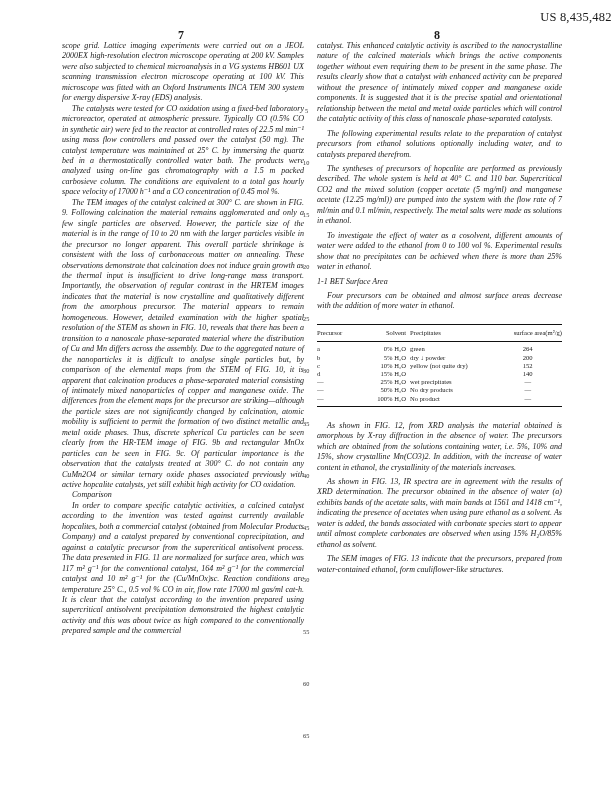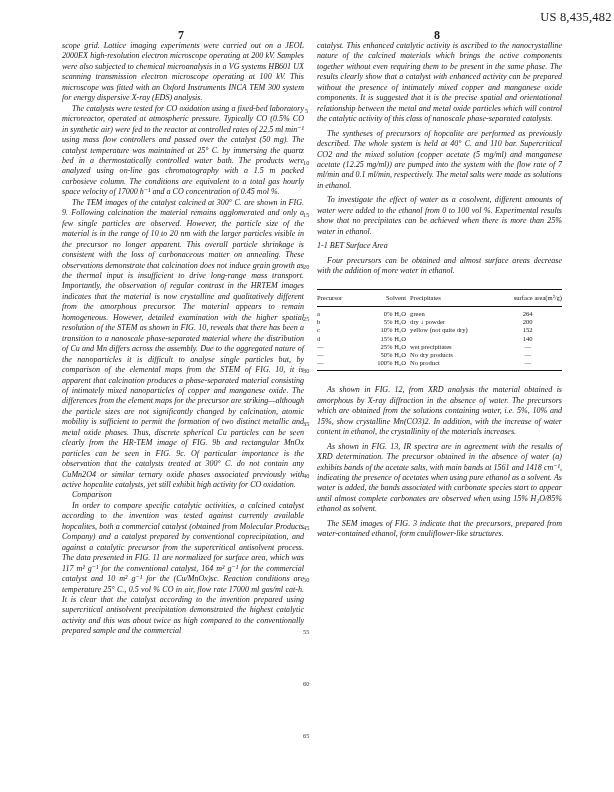--- a/index.html
+++ b/index.html
@@ -37,20 +37,21 @@
 <div class="col left" style="top:41px">
   <p class="noind">scope grid. Lattice imaging experiments were carried out on a JEOL 2000EX high-resolution electron microscope operating at 200 kV. Samples were also subjected to chemical microanalysis in a VG systems HB601 UX scanning transmission electron microscope operating at 100 kV. This microscope was fitted with an Oxford Instruments INCA TEM 300 system for energy dispersive X-ray (EDS) analysis.</p>
   <p>The catalysts were tested for CO oxidation using a fixed-bed laboratory microreactor, operated at atmospheric pressure. Typically CO (0.5% CO in synthetic air) were fed to the reactor at controlled rates of 22.5 ml min⁻¹ using mass flow controllers and passed over the catalyst (50 mg). The catalyst temperature was maintained at 25° C. by immersing the quartz bed in a thermostatically controlled water bath. The products were analyzed using on-line gas chromatography with a 1.5 m packed carbosieve column. The conditions are equivalent to a total gas hourly space velocity of 17000 h⁻¹ and a CO concentration of 0.45 mol %.</p>
   <p>The TEM images of the catalyst calcined at 300° C. are shown in FIG. 9. Following calcination the material remains agglomerated and only a few single particles are observed. However, the particle size of the material is in the range of 10 to 20 nm with the larger particles visible in the precursor no longer apparent. This overall particle shrinkage is consistent with the loss of carbonaceous matter on annealing. These observations demonstrate that calcination does not induce grain growth as the thermal input is insufficient to drive long-range mass transport. Importantly, the observation of regular contrast in the HRTEM images indicates that the material is now crystalline and qualitatively different from the amorphous precursor. The material appears to remain homogeneous. However, detailed examination with the higher spatial resolution of the STEM as shown in FIG. 10, reveals that there has been a transition to a nanoscale phase-separated material where the distribution of Cu and Mn differs across the assembly. Due to the aggregated nature of the nanoparticles it is difficult to analyse single particles but, by comparison of the elemental maps from the STEM of FIG. 10, it is apparent that calcination produces a phase-separated material consisting of intimately mixed nanoparticles of copper and manganese oxide. The differences from the element maps for the precursor are striking—although the particle sizes are not significantly changed by calcination, atomic mobility is sufficient to permit the formation of two distinct metallic and metal oxide phases. Thus, discrete spherical Cu particles can be seen clearly from the HR-TEM image of FIG. 9b and rectangular MnOx particles can be seen in FIG. 9c. Of particular importance is the observation that the catalysts treated at 300° C. do not contain any CuMn2O4 or similar ternary oxide phases associated previously with active hopcalite catalysts, yet still exhibit high activity for CO oxidation.</p>
   <p>Comparison</p>
   <p>In order to compare specific catalytic activities, a calcined catalyst according to the invention was tested against currently available hopcalites, both a commercial catalyst (obtained from Molecular Products Company) and a catalyst prepared by conventional coprecipitation, and against a catalytic precursor from the supercritical antisolvent process. The data presented in FIG. 11 are normalized for surface area, which was 117 m² g⁻¹ for the conventional catalyst, 164 m² g⁻¹ for the commercial catalyst and 10 m² g⁻¹ for the (Cu/MnOx)sc. Reaction conditions are temperature 25° C., 0.5 vol % CO in air, flow rate 17000 ml gas/ml cat-h. It is clear that the catalyst according to the invention prepared using supercritical antisolvent precipitation demonstrated the highest catalytic activity and this was about twice as high compared to the conventionally prepared sample and the commercial</p>
 </div>
 
 <div class="col right" style="top:41px">
   <p class="noind">catalyst. This enhanced catalytic activity is ascribed to the nanocrystalline nature of the calcined materials which brings the active components together without even requiring them to be present in the same phase. The results clearly show that a catalyst with enhanced activity can be prepared without the presence of intimately mixed copper and manganese oxide components. It is suggested that it is the precise spatial and orientational relationship between the metal and metal oxide particles which will control the catalytic activity of this class of nanoscale phase-separated catalysts.</p>
+  <p class="gap">The following experimental results relate to the preparation of catalyst precursors from ethanol solutions optionally including water, and to catalysts prepared therefrom.</p>
   <p class="gap">The syntheses of precursors of hopcalite are performed as previously described. The whole system is held at 40° C. and 110 bar. Supercritical CO2 and the mixed solution (copper acetate (5 mg/ml) and manganese acetate (12.25 mg/ml)) are pumped into the system with the flow rate of 7 ml/min and 0.1 ml/min, respectively. The metal salts were made as solutions in ethanol.</p>
   <p class="gap">To investigate the effect of water as a cosolvent, different amounts of water were added to the ethanol from 0 to 100 vol %. Experimental results show that no precipitates can be achieved when there is more than 25% water in ethanol.</p>
   <p class="head gap">1-1 BET Surface Area</p>
   <p class="gap">Four precursors can be obtained and almost surface areas decrease with the addition of more water in ethanol.</p>
 
   <table class="tbl">
     <thead>
       <tr>
         <th style="width:22%">Precursor</th>
         <th class="c-sol" style="width:16%;text-align:right">Solvent</th>
@@ -99,21 +100,21 @@
         <td>—</td>
         <td class="c-sol">100% H₂O</td>
         <td>No product</td>
         <td class="c-sa">—</td>
       </tr>
     </tbody>
   </table>
 
   <p class="gap" style="margin-top:14px">As shown in FIG. 12, from XRD analysis the material obtained is amorphous by X-ray diffraction in the absence of water. The precursors which are obtained from the solutions containing water, i.e. 5%, 10% and 15%, show crystalline Mn(CO3)2. In addition, with the increase of water content in ethanol, the crystallinity of the materials increases.</p>
   <p class="gap">As shown in FIG. 13, IR spectra are in agreement with the results of XRD determination. The precursor obtained in the absence of water (a) exhibits bands of the acetate salts, with main bands at 1561 and 1418 cm⁻¹, indicating the presence of acetates when using pure ethanol as a solvent. As water is added, the bands associated with carbonate species start to appear until almost complete carbonates are observed when using 15% H₂O/85% ethanol as solvent.</p>
-  <p class="gap">The SEM images of FIG. 3 indicate that the precursors, prepared from water-contained ethanol, form cauliflower-like structures.</p>
+  <p class="gap">The SEM images of FIG. 13 indicate that the precursors, prepared from water-contained ethanol, form cauliflower-like structures.</p>
 </div>
 
 <div class="ln" style="left:305px;top:107px">5</div>
 <div class="ln" style="left:303px;top:159px">10</div>
 <div class="ln" style="left:303px;top:211px">15</div>
 <div class="ln" style="left:303px;top:263px">20</div>
 <div class="ln" style="left:303px;top:315px">25</div>
 <div class="ln" style="left:303px;top:367px">30</div>
 <div class="ln" style="left:303px;top:420px">35</div>
 <div class="ln" style="left:303px;top:472px">40</div>

